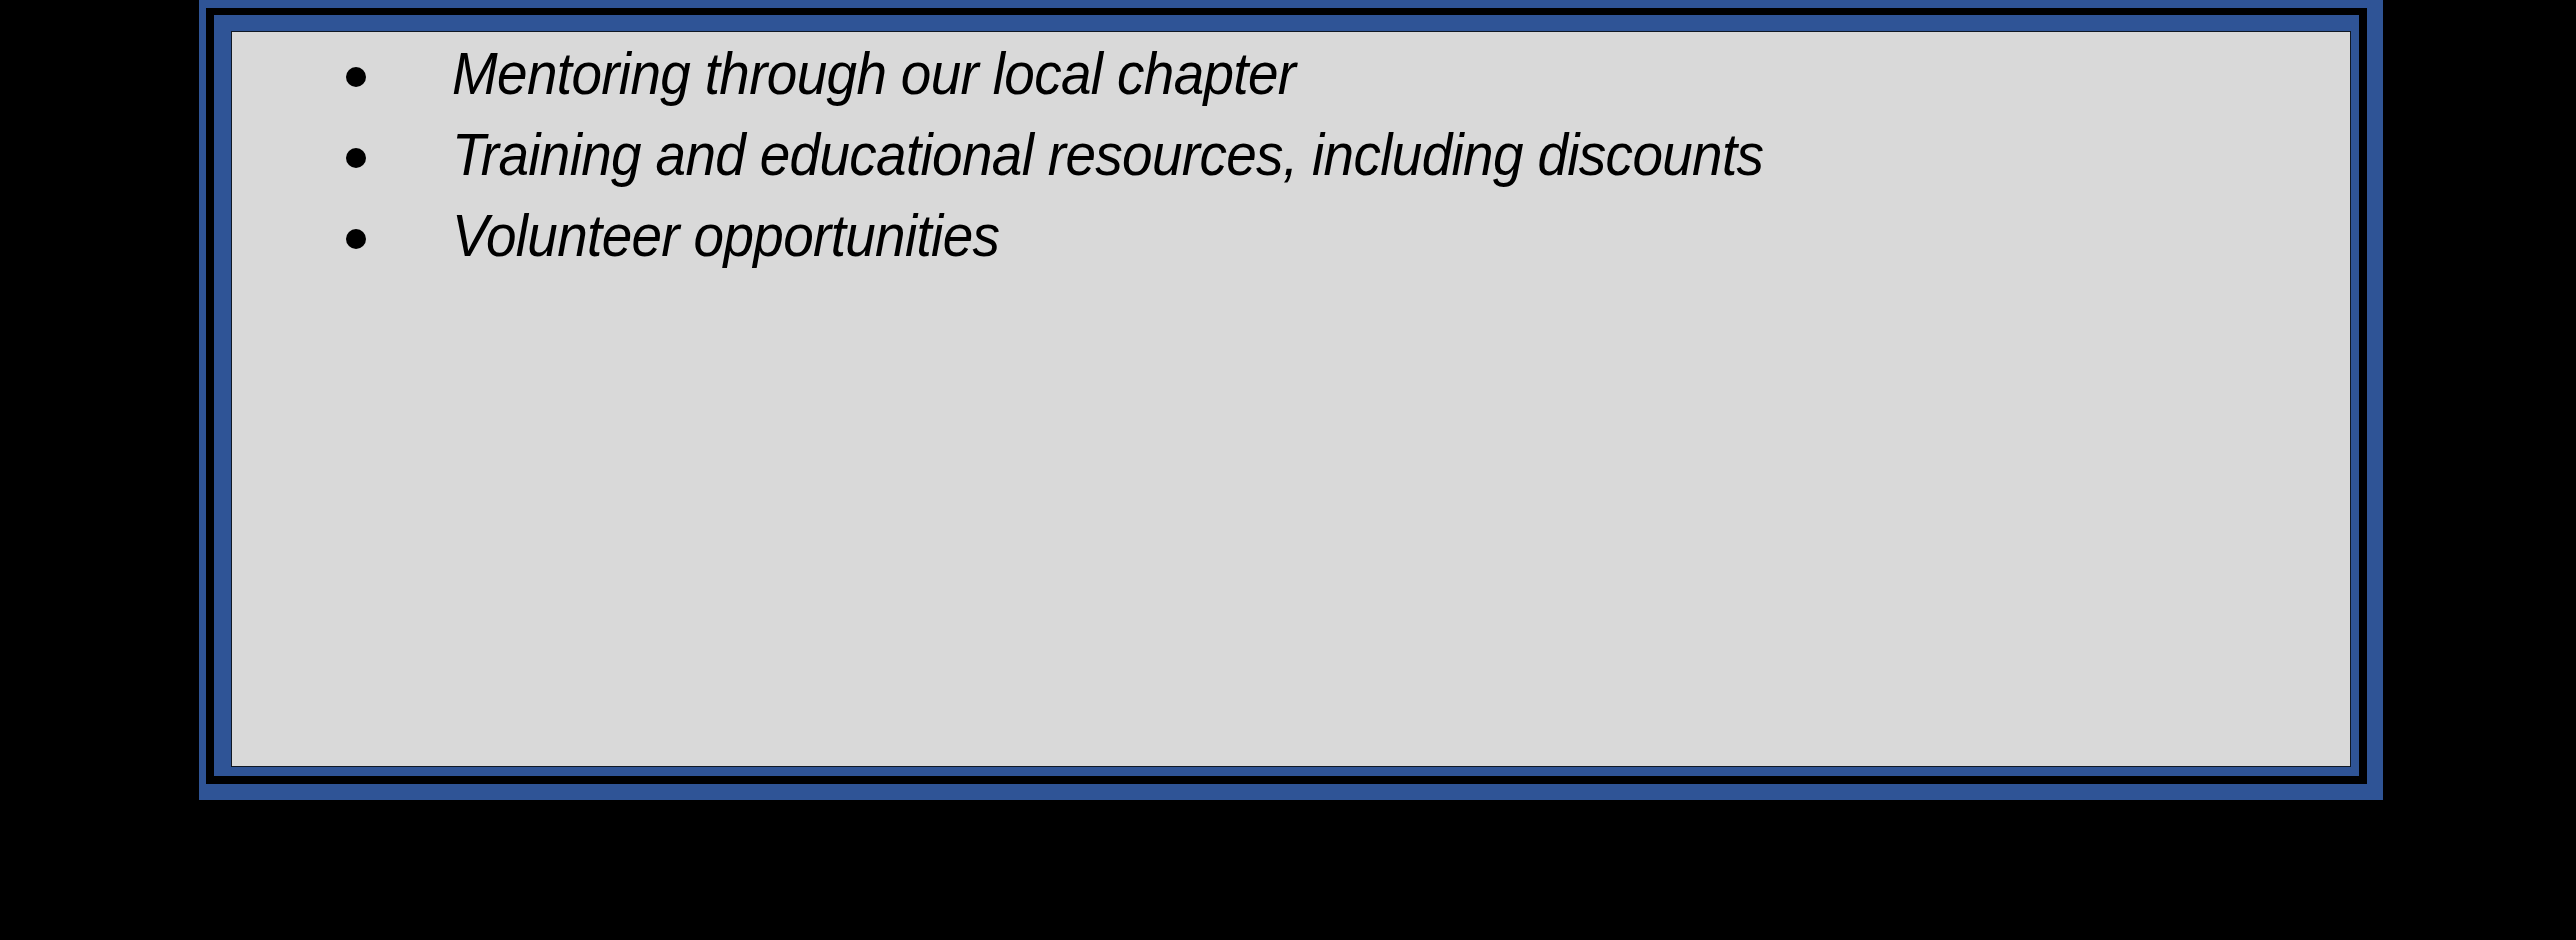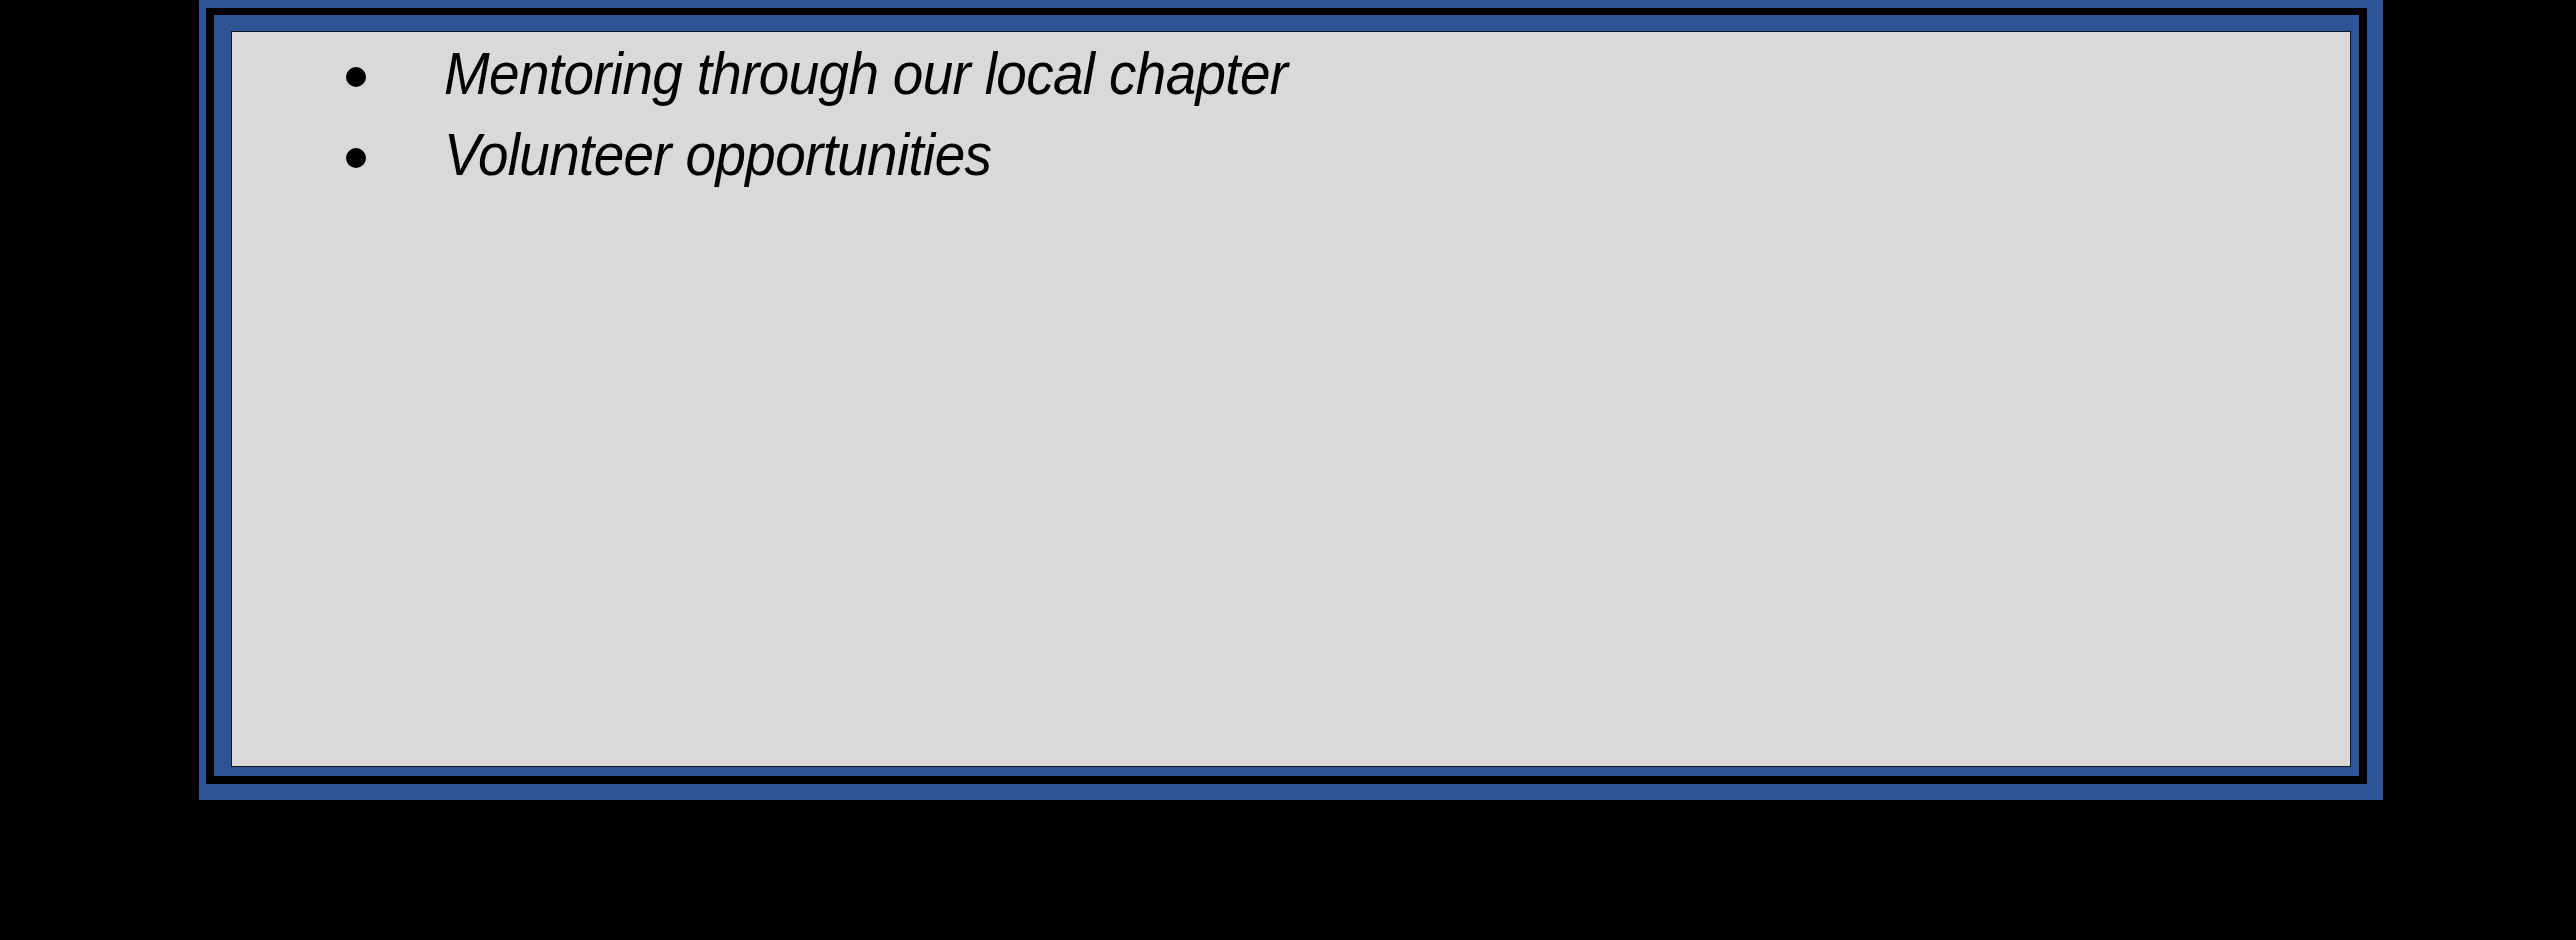--- a/index.html
+++ b/index.html
@@ -56,20 +56,21 @@
   }
   ul.benefit-list {
     margin: 0;
     padding: 1.3px 0 0 114px;
     list-style: none;
   }
   ul.benefit-list li {
     display: flex;
     align-items: center;
     height: 81px;
+    gap: 8px;
   }
   .bullet {
     flex: none;
     width: 20px;
     height: 20px;
     margin-top: 6.6px;
     border-radius: 50%;
     background: #000000;
   }
   .item-text {
@@ -91,20 +92,24 @@
     <div class="panel-gap">
       <div class="panel-inner">
         <div class="panel-content">
           <ul class="benefit-list">
             <li>
               <span class="bullet"></span>
               <span class="item-text">Mentoring through our local chapter</span>
             </li>
             <li>
               <span class="bullet"></span>
+              <span class="item-text">Training and educational resources, including discounts</span>
+            </li>
+            <li>
+              <span class="bullet"></span>
               <span class="item-text">Volunteer opportunities</span>
             </li>
           </ul>
         </div>
       </div>
     </div>
   </div>
 </div>
 
 

